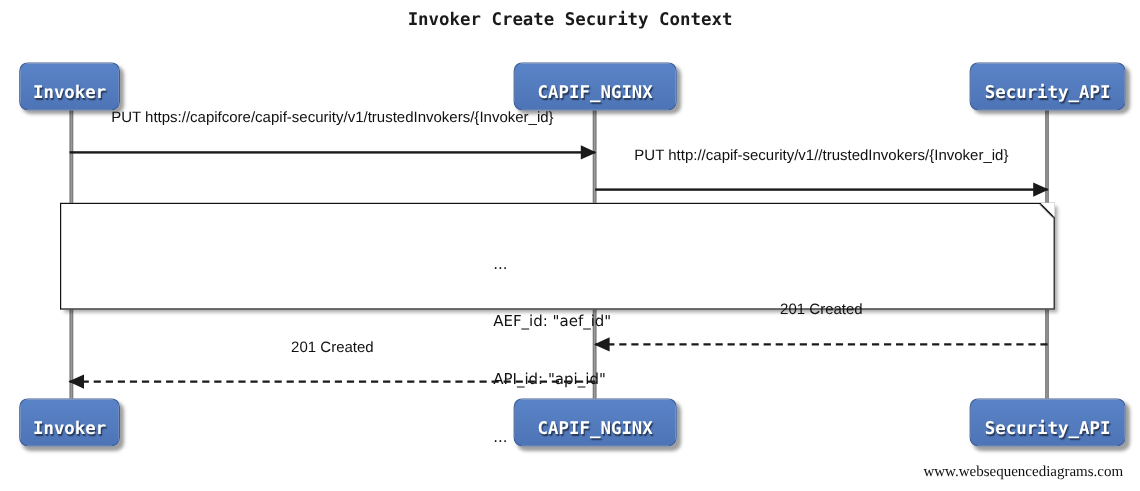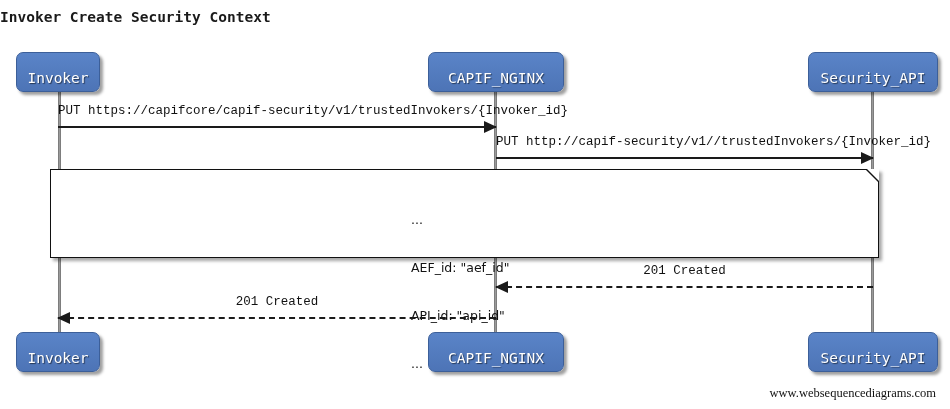--- a/index.html
+++ b/index.html
@@ -17,21 +17,21 @@
     background: #ffffff;
     overflow: hidden;
   }
 
   
   .diagram-title {
     position: absolute;
     left: 0;
     top: 9px;
     width: 950px;
-    text-align: left;
+    text-align: center;
     font-family: "DejaVu Sans Mono", monospace;
     font-size: 14.5px;
     font-weight: bold;
     color: #1a1a1a;
     letter-spacing: 0px;
   }
 
   
   .lifeline {
     position: absolute;
@@ -50,21 +50,21 @@
     border: 1px solid #3c5f99;
     border-radius: 7px;
     box-shadow: 3px 3px 3px rgba(0,0,0,0.38);
     display: flex;
     align-items: center;
     justify-content: center;
   }
   .actor-label {
     font-family: "DejaVu Sans Mono", monospace;
     font-size: 14.5px;
-    font-weight: normal;
+    font-weight: bold;
     color: #ffffff;
     text-shadow: 1px 1px 1px rgba(0,0,0,0.55);
     white-space: nowrap;
     margin-top: 12px;
   }
 
   
   .msg {
     position: absolute;
     height: 0;
@@ -94,23 +94,23 @@
   .msg.to-left .arrowhead {
     left: -1px;
     border-top: 6px solid transparent;
     border-bottom: 6px solid transparent;
     border-right: 13px solid #1a1a1a;
   }
   .msg .msg-label {
     position: absolute;
     left: 0;
     width: 100%;
-    bottom: 8px;
+    bottom: 21px;
     text-align: center;
-    font-family: Liberation Mono, monospace;
+    font-family: Liberation Sans, sans-serif;
     font-size: 12.5px;
     color: #111111;
     white-space: nowrap;
   }
 
   
   .note {
     position: absolute;
     box-sizing: border-box;
     background: #ffffff;

